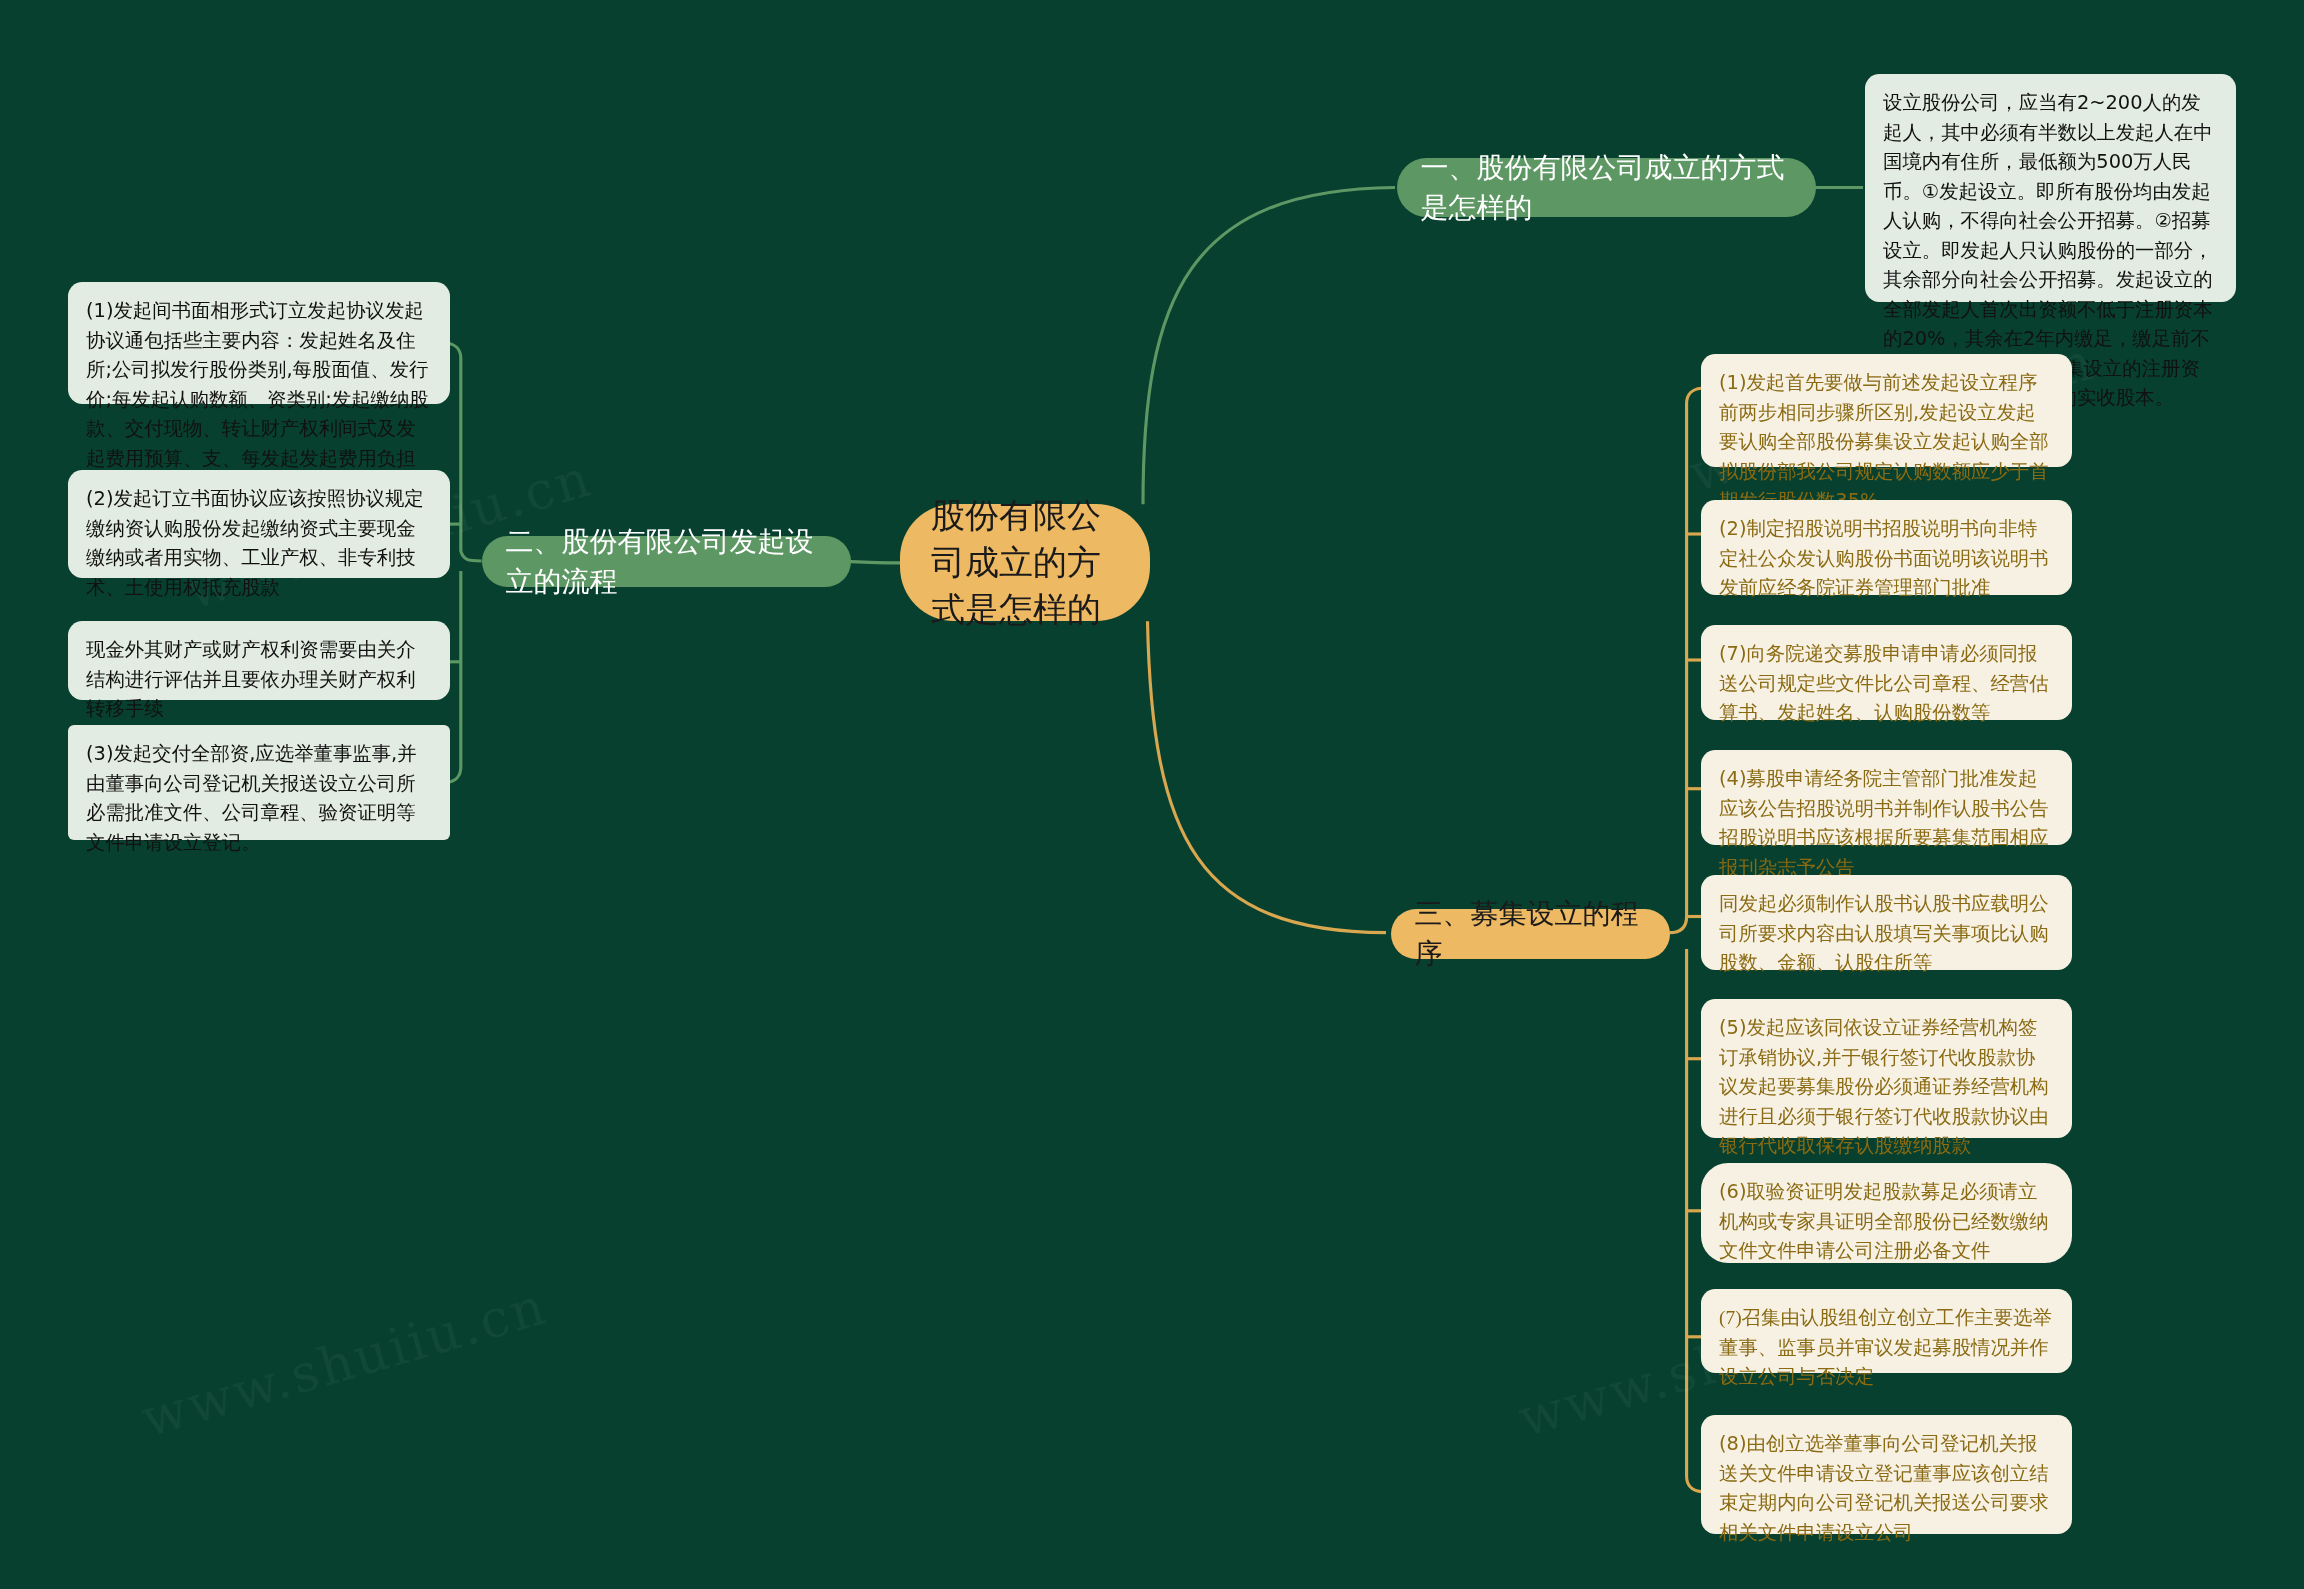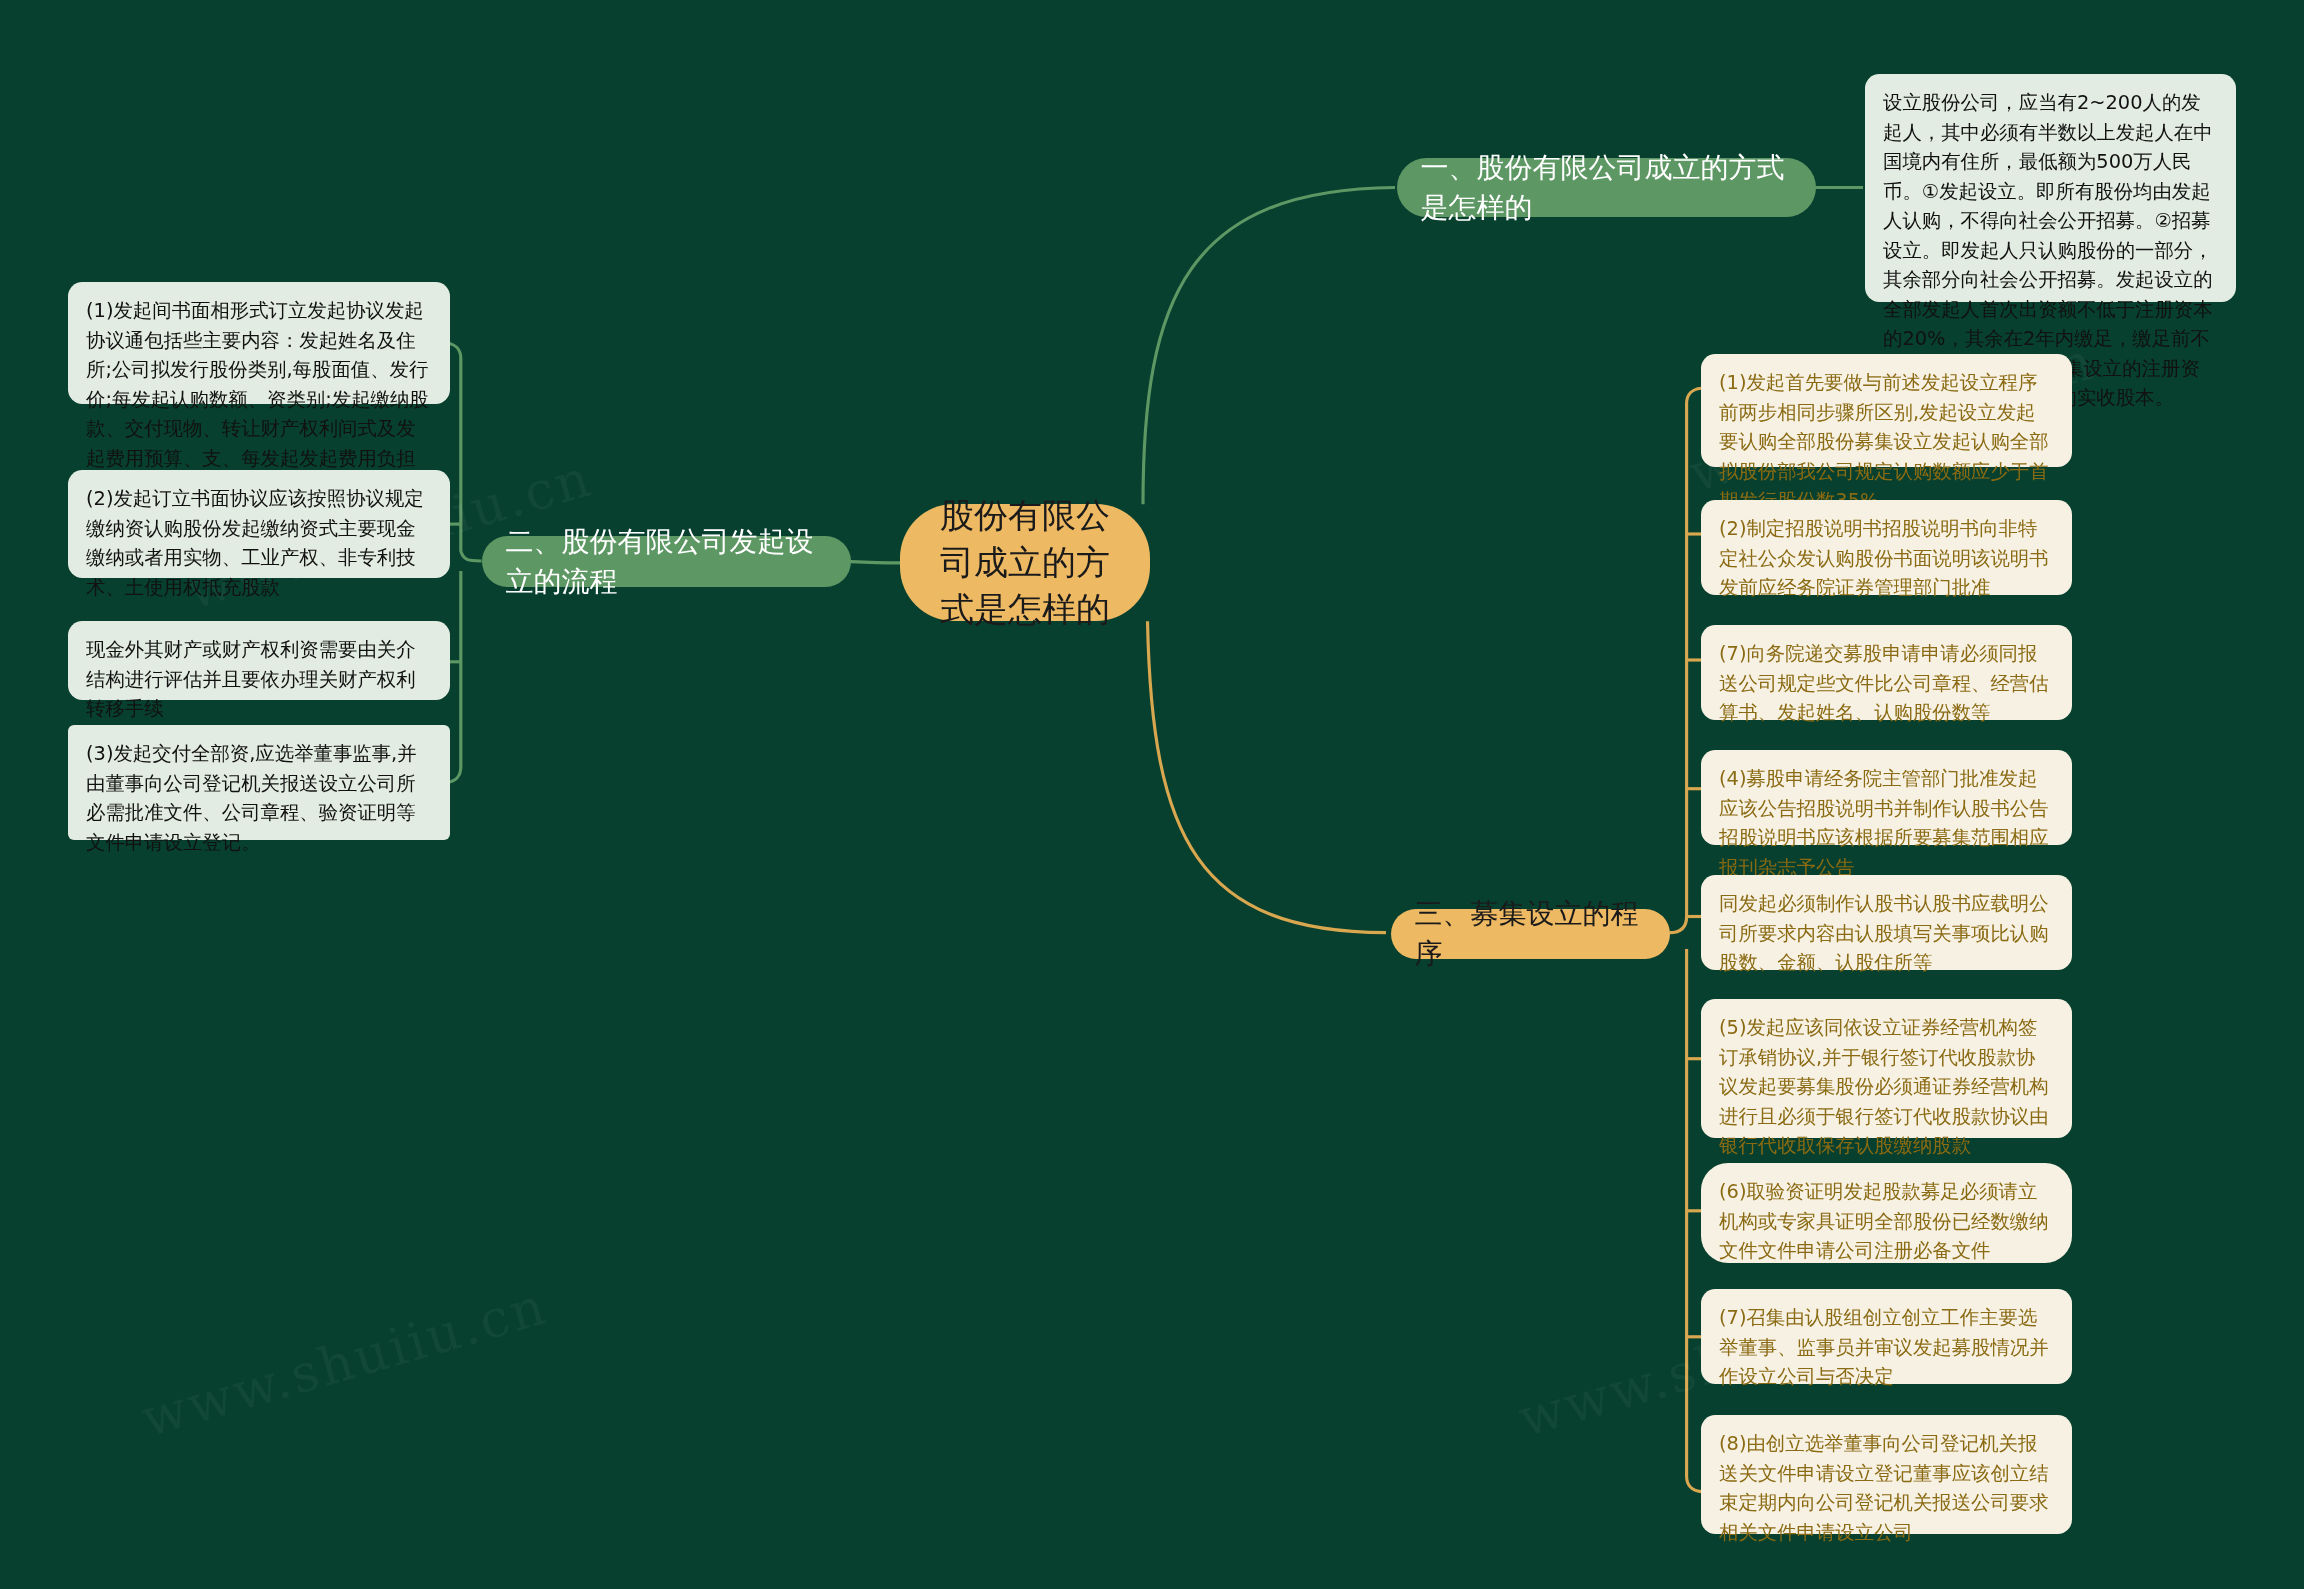--- a/index.html
+++ b/index.html
@@ -37,21 +37,21 @@
   
   .node {
     position: absolute;
     box-sizing: border-box;
   }
 
   .root {
     background: #eeb963;
     color: #1a1a1a;
     border-radius: 54px;
-    text-align: center;
+    text-align: left;
     font-size: 34px;
     line-height: 1.38;
     padding: 21.6px 31px;
     display: flex;
     align-items: center;
     justify-content: center;
   }
 
   .branch {
     border-radius: 36px;
@@ -143,18 +143,18 @@
   <div class="node leaf cream" style="left:1701px; top:625px; width:371px; height:95px;">(7)向务院递交募股申请申请必须同报送公司规定些文件比公司章程、经营估算书、发起姓名、认购股份数等</div>
 
   <div class="node leaf cream" style="left:1701px; top:750px; width:371px; height:95px;">(4)募股申请经务院主管部门批准发起应该公告招股说明书并制作认股书公告招股说明书应该根据所要募集范围相应报刊杂志予公告</div>
 
   <div class="node leaf cream" style="left:1701px; top:875px; width:371px; height:95px;">同发起必须制作认股书认股书应载明公司所要求内容由认股填写关事项比认购股数、金额、认股住所等</div>
 
   <div class="node leaf cream" style="left:1701px; top:999px; width:371px; height:139px;">(5)发起应该同依设立证券经营机构签订承销协议,并于银行签订代收股款协议发起要募集股份必须通证券经营机构进行且必须于银行签订代收股款协议由银行代收取保存认股缴纳股款</div>
 
   <div class="node leaf cream" style="left:1701px; top:1163px; width:371px; height:100px;border-radius:27px;">(6)取验资证明发起股款募足必须请立机构或专家具证明全部股份已经数缴纳文件文件申请公司注册必备文件</div>
 
-  <div class="node leaf cream" style="left:1701px; top:1289px; width:371px; height:95px;">(7)召集由认股组创立创立工作主要选举董事、监事员并审议发起募股情况并作设立公司与否决定</div>
+  <div class="node leaf cream" style="left:1701px; top:1289px; width:371px; height:84px;font-family:Liberation Serif, serif;">(7)召集由认股组创立创立工作主要选举董事、监事员并审议发起募股情况并作设立公司与否决定</div>
 
   <div class="node leaf cream" style="left:1701px; top:1415px; width:371px; height:119px;">(8)由创立选举董事向公司登记机关报送关文件申请设立登记董事应该创立结束定期内向公司登记机关报送公司要求相关文件申请设立公司</div>
 
 </div>
 
 
 </body></html>

